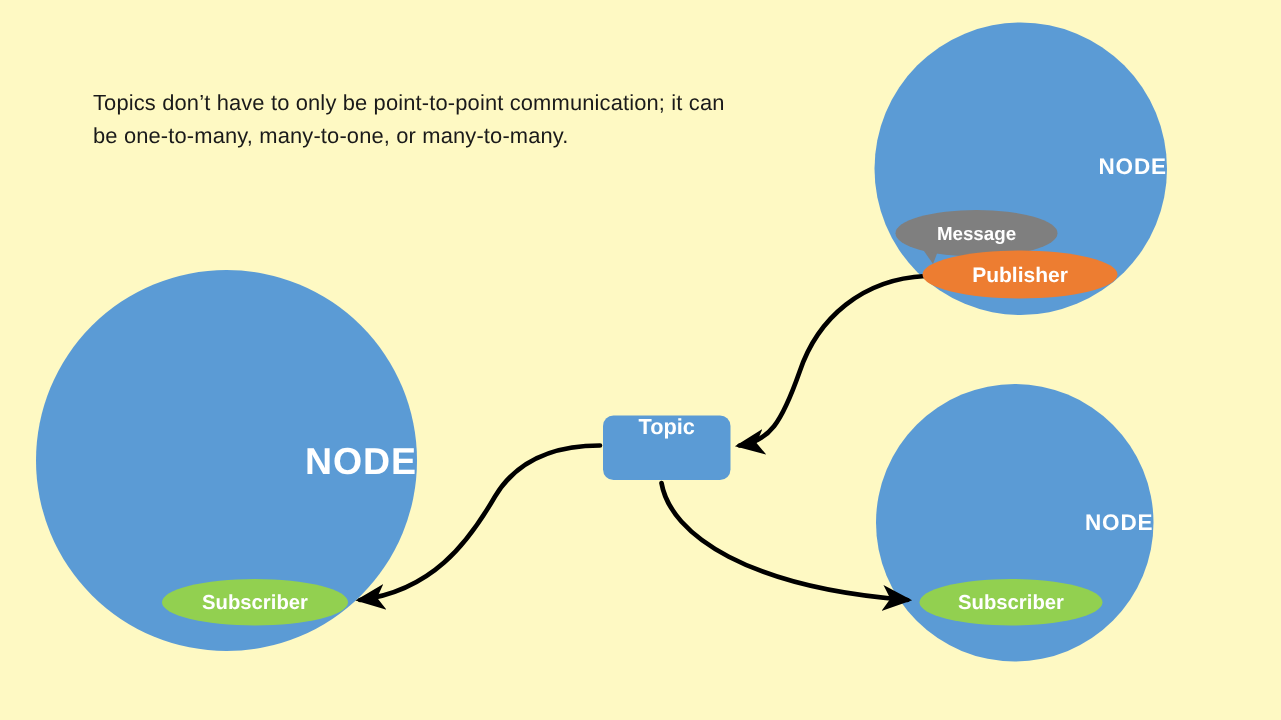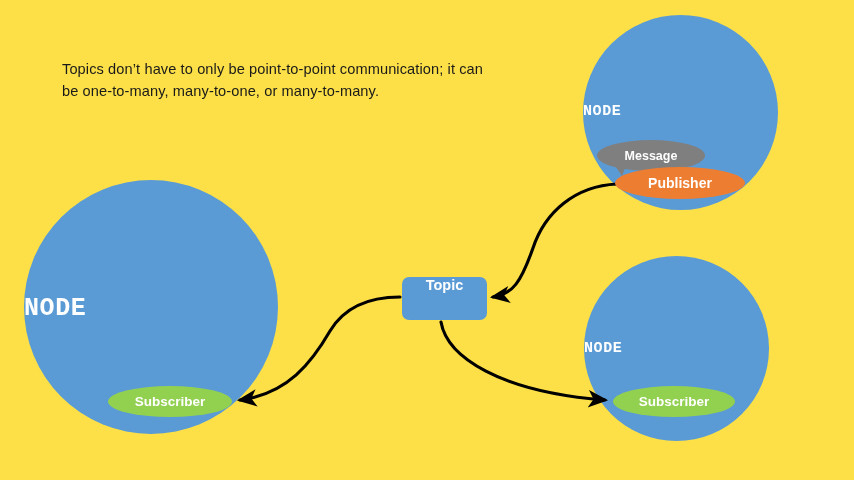--- a/index.html
+++ b/index.html
@@ -35,26 +35,25 @@
   
   .node {
     position: absolute;
     border-radius: 50%;
     box-sizing: border-box;
   }
   .node-label {
     position: absolute;
     left: 0;
     right: 0;
-    text-align: left;
+    text-align: right;
     color: #ffffff;
     font-weight: bold;
     letter-spacing: 0.6px;
     white-space: nowrap;
-    font-family: Liberation Mono, monospace;
   }
 
   #node-left {
     left: 24px;
     top: 180px;
     width: 254px;
     height: 254px;
   }
   #node-left .node-label {
     top: 114px;
@@ -167,21 +166,21 @@
     top: 0;
     width: 854px;
     height: 480px;
     z-index: 3;
     pointer-events: none;
   }
 </style>
 </head>
 <body>
 
-<div id="canvas" style="background: #fde047;">
+<div id="canvas" style="background: #fef9c3;">
 
   <div id="caption" style="color: rgb(26, 26, 26);">Topics don’t have to only be point-to-point communication; it can be one-to-many, many-to-one, or many-to-many.</div>
 
   <svg id="arrows" viewBox="0 0 854 480" xmlns="http://www.w3.org/2000/svg">
     <defs>
       <marker id="arrowhead" markerWidth="7" markerHeight="7" refX="5.4" refY="3" orient="auto" markerUnits="strokeWidth">
         <path d="M0,0.2 L6.4,3 L0,5.8 L1.7,3 Z" fill="#000000"></path>
       </marker>
     </defs>
 

